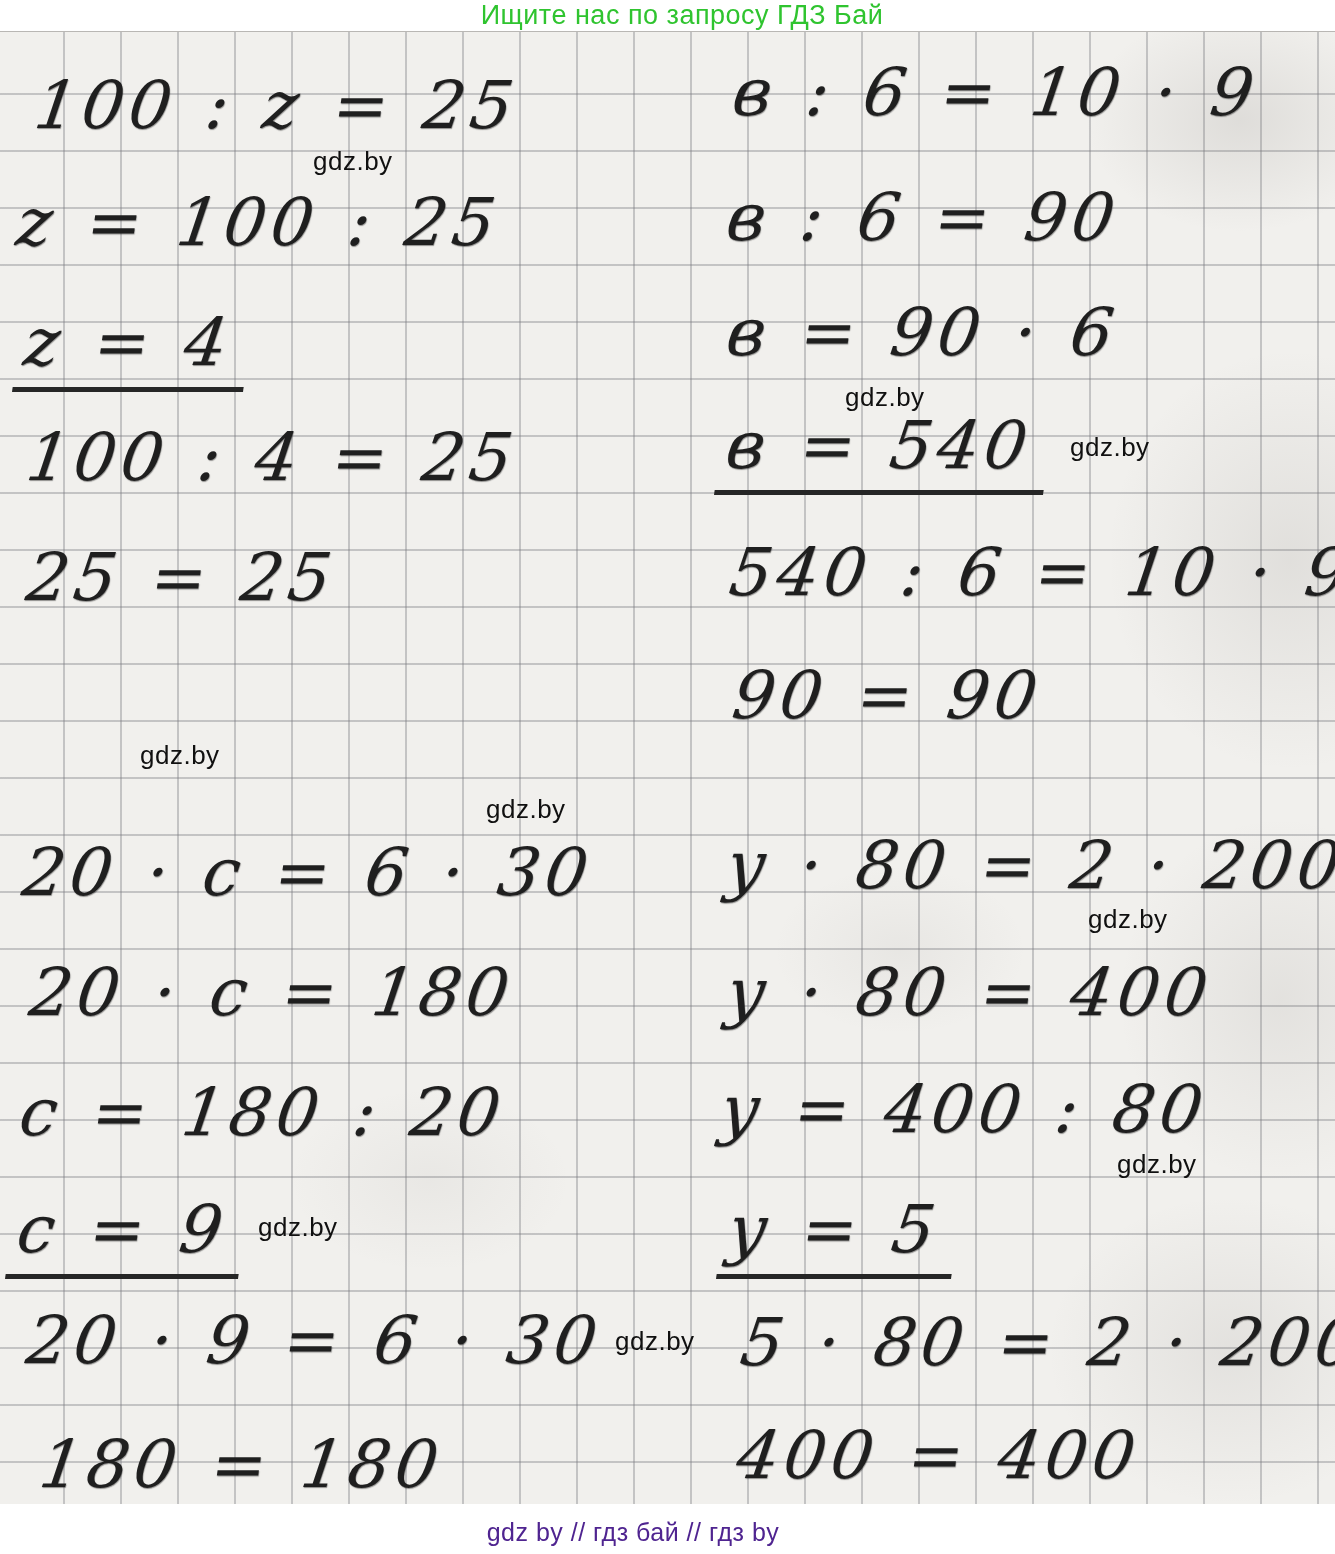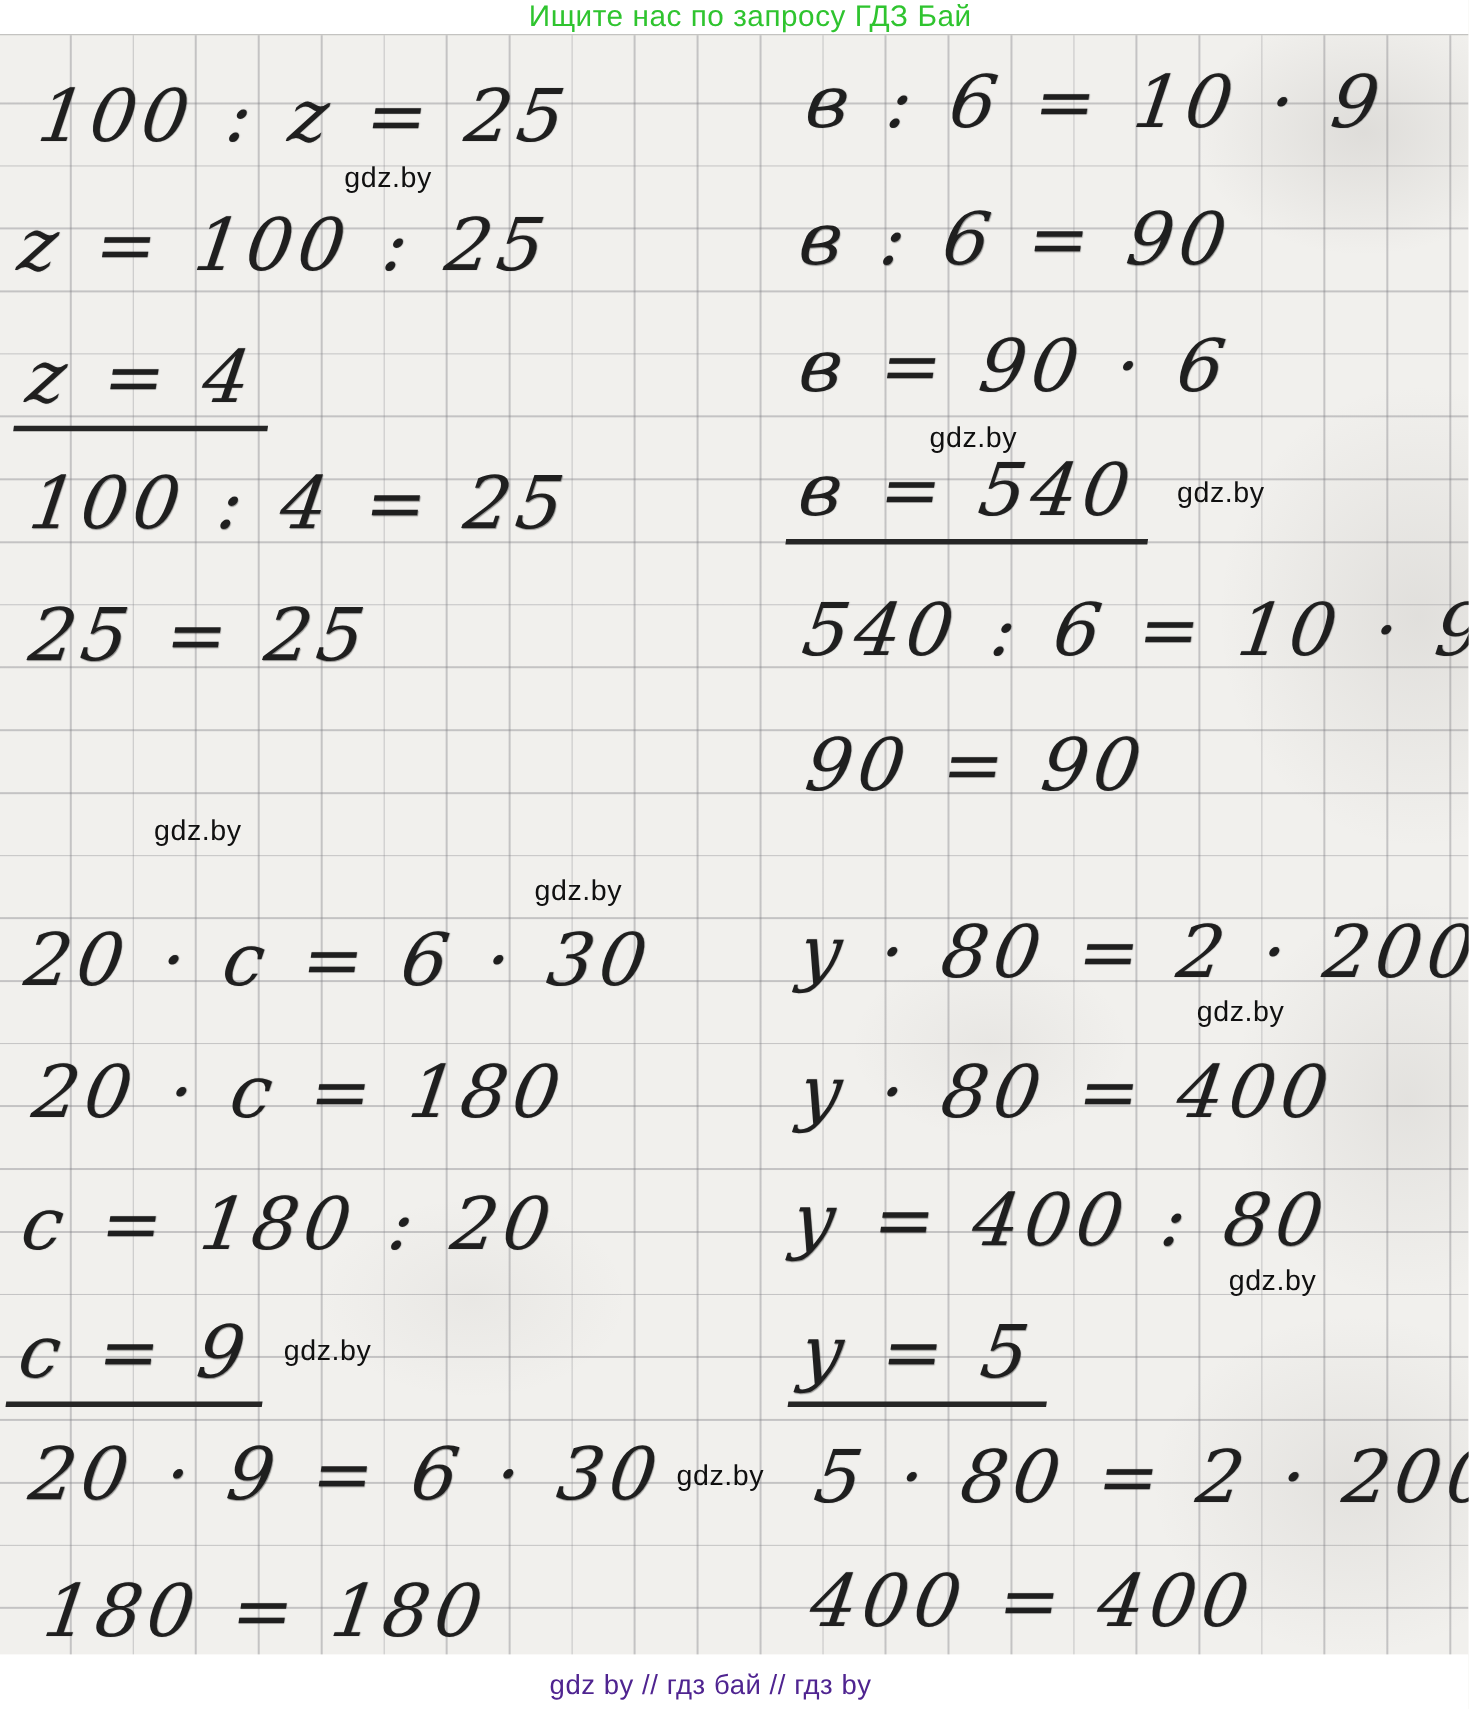--- a/index.html
+++ b/index.html
@@ -81,21 +81,21 @@
     white-space:nowrap;
   }
 
   
   .bottom-strip {
     position:absolute; bottom:0; left:0; width:1335px; height:50px;
     background:#ffffff; z-index:5;
   }
   .footer-text {
     position:absolute; top:14px; left:633px; transform:translateX(-50%);
-    font-size:25px; font-weight:500; letter-spacing:0.5px; white-space:nowrap;margin-left:13px;
+    font-size:25px; font-weight:500; letter-spacing:0.5px; white-space:nowrap;
   }
 </style>
 </head>
 <body>
 
 <div class="page">
 
   <div class="top-strip">
     <span class="header-text" style="color: rgb(47, 196, 47);">Ищите нас по запросу ГДЗ Бай</span>
   </div>

